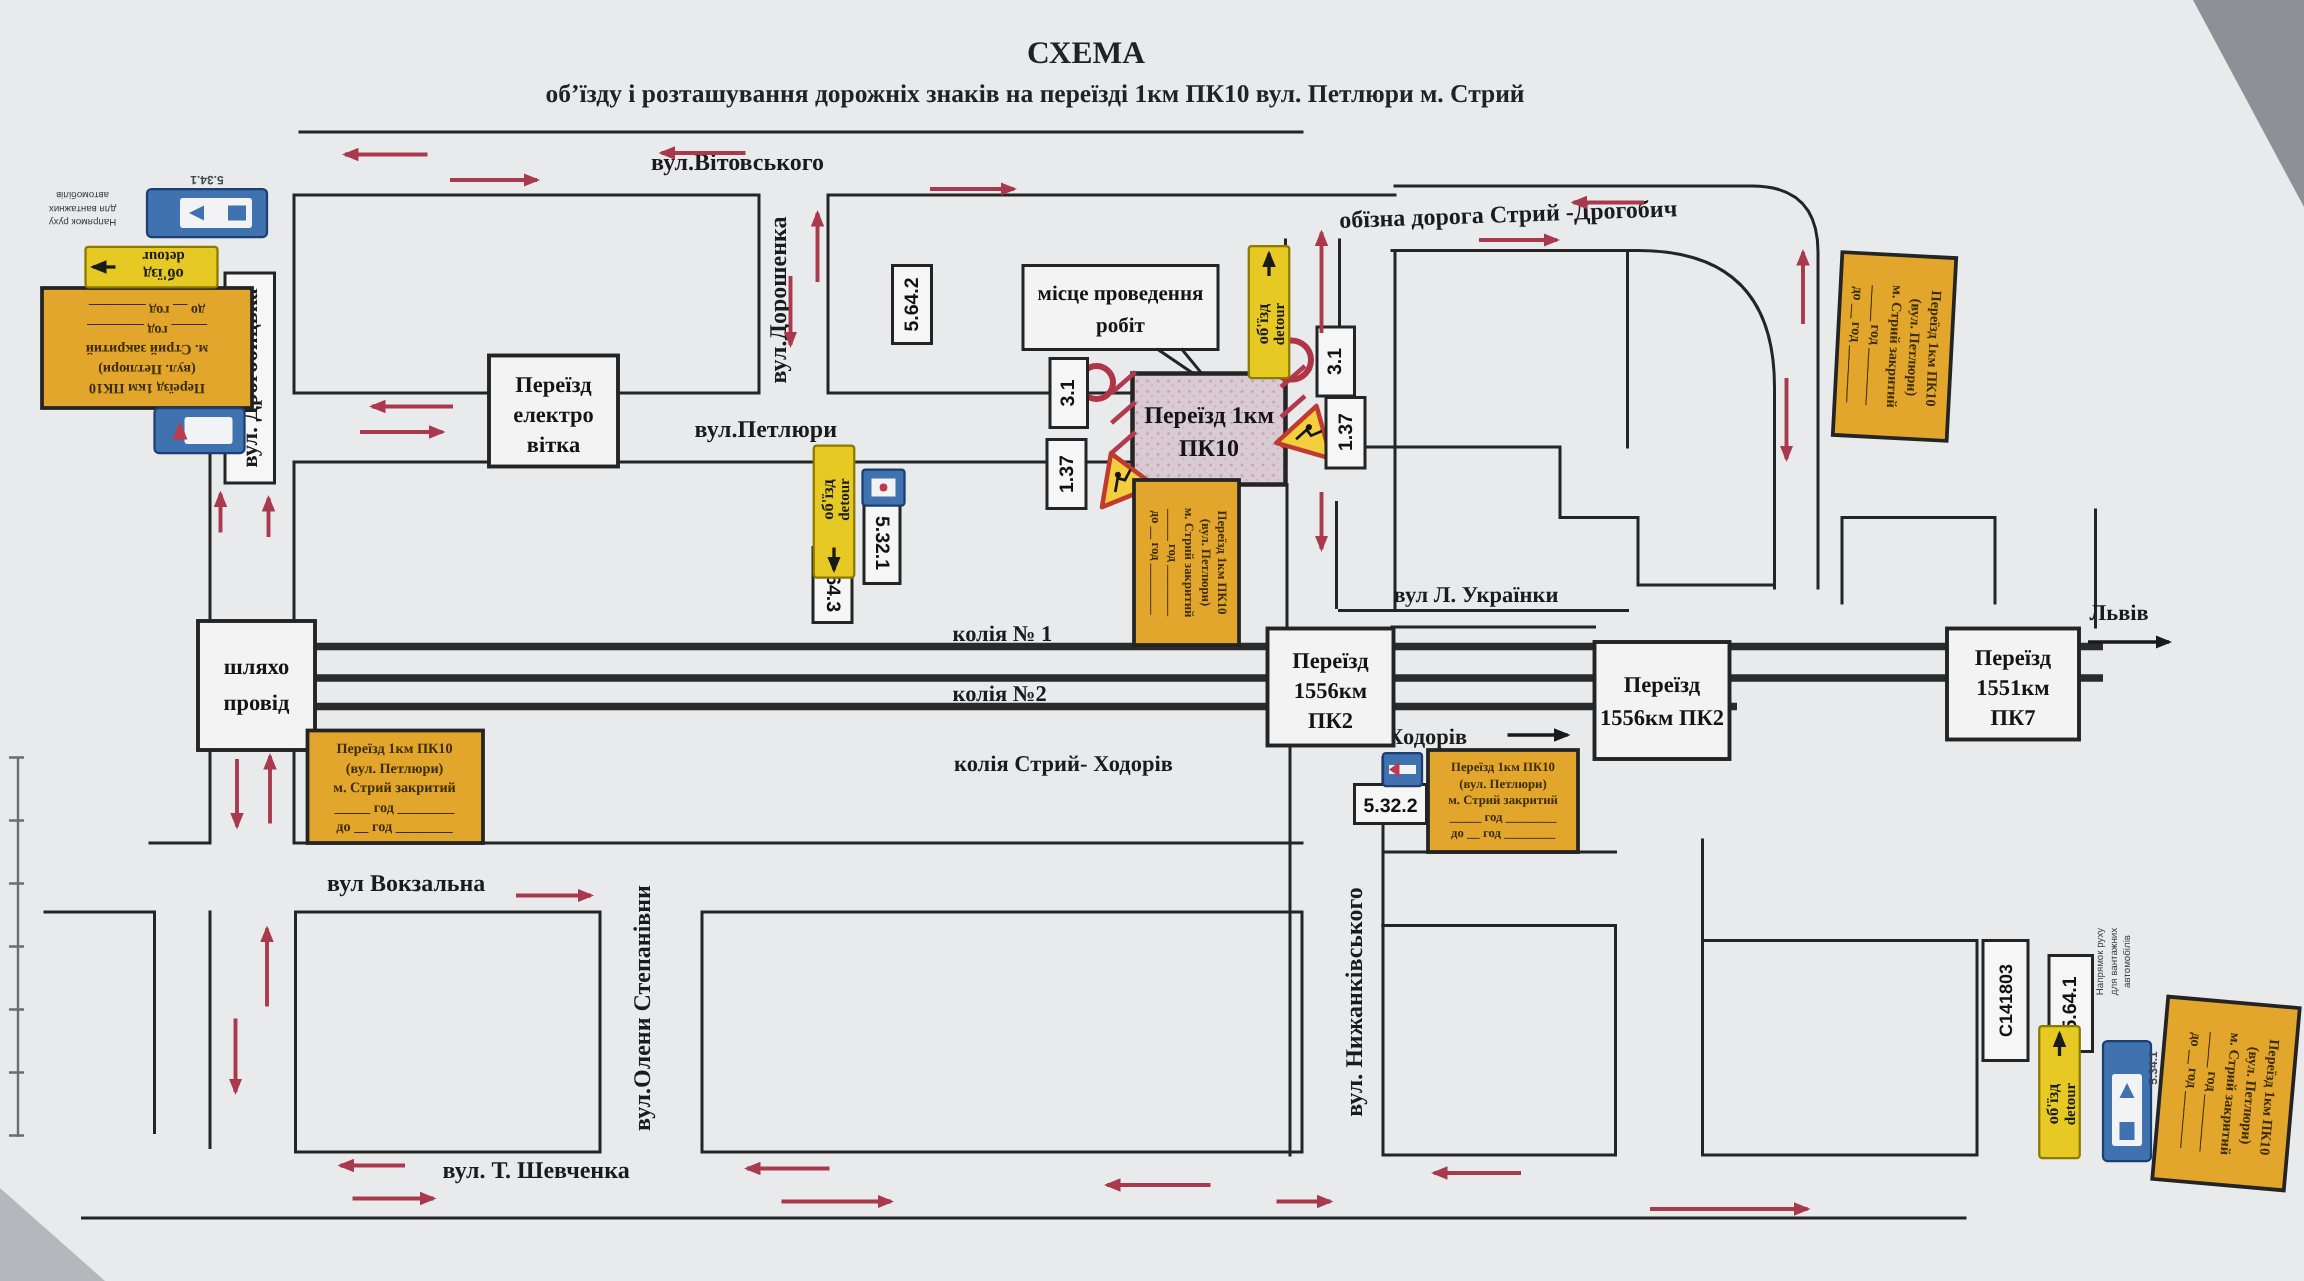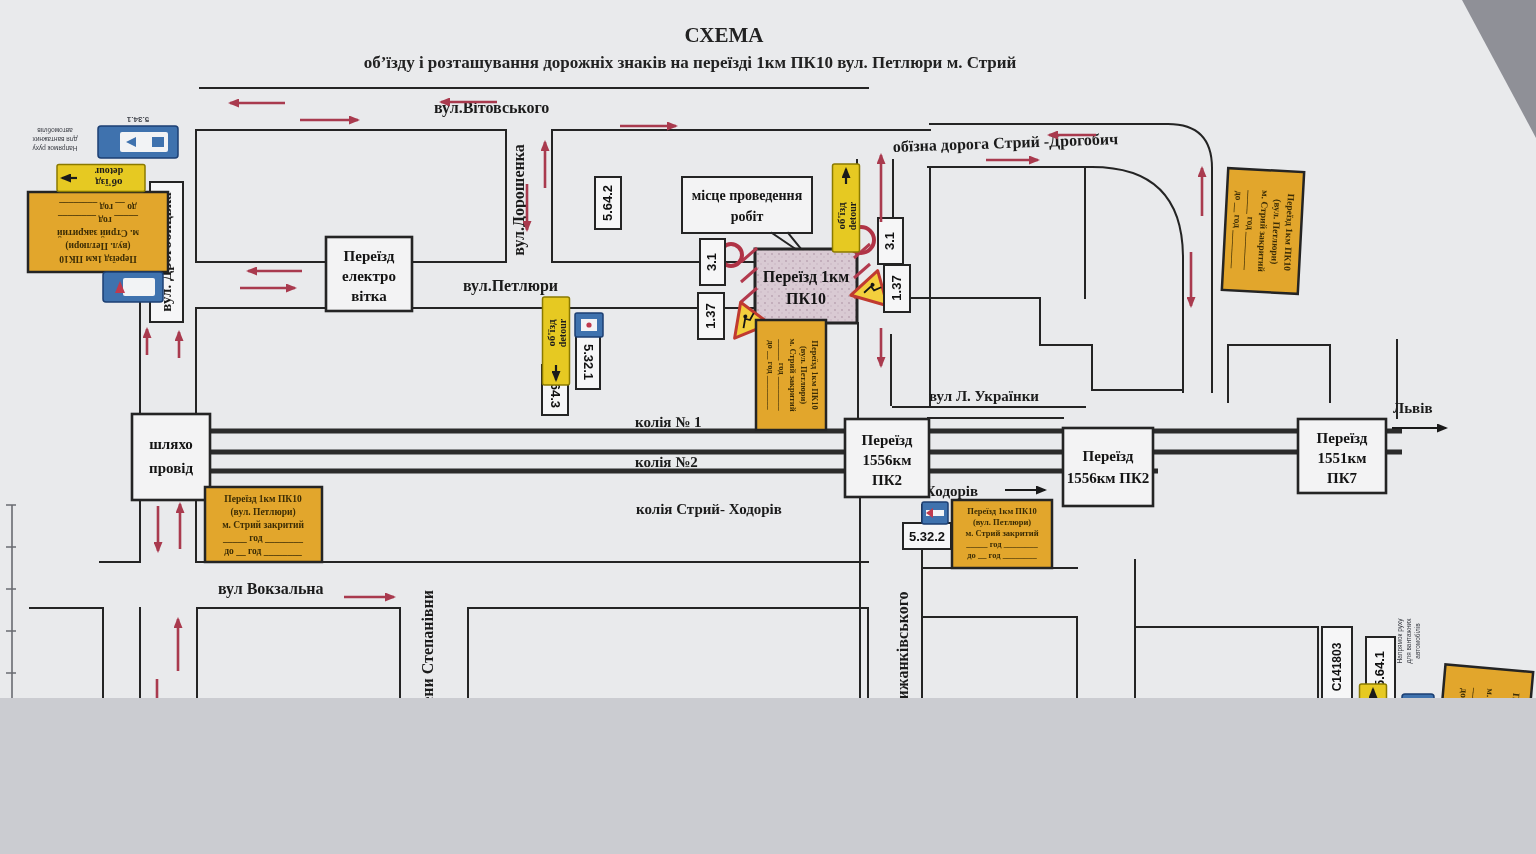--- a/index.html
+++ b/index.html
@@ -1,16 +1,16 @@
 <!DOCTYPE html>
 <html><head>
 <meta charset="utf-8">
 <style>
   html,body{margin:0;padding:0;background:#cbccd1;}
-  .page{width:1536px;height:698px;position:relative;}
+  .page{width:1536px;height:854px;position:relative;}
   svg{display:block;}
   .road{stroke:#242424;stroke-width:2;fill:none;stroke-linecap:square;}
   .track{stroke:#2b2b2b;stroke-width:5;fill:none;}
   .box{fill:#f3f3f4;stroke:#242424;stroke-width:2.6;}
   .lblbox{fill:#f6f6f7;stroke:#242424;stroke-width:2;}
   .title-h{font:bold 21px "Liberation Serif",serif;fill:#222;text-anchor:middle;}
   .title-s{font:bold 17px "Liberation Serif",serif;fill:#222;text-anchor:middle;}
   .street{font:bold 16px "Liberation Serif",serif;fill:#1b1b1b;}
   .street-sm{font:bold 15px "Liberation Serif",serif;fill:#1b1b1b;}
   .node{font:bold 15px "Liberation Serif",serif;fill:#141414;text-anchor:middle;}

